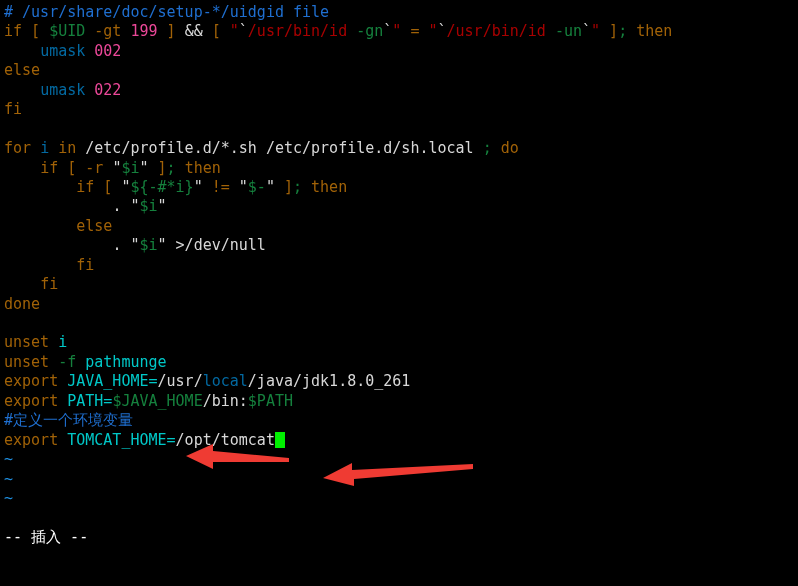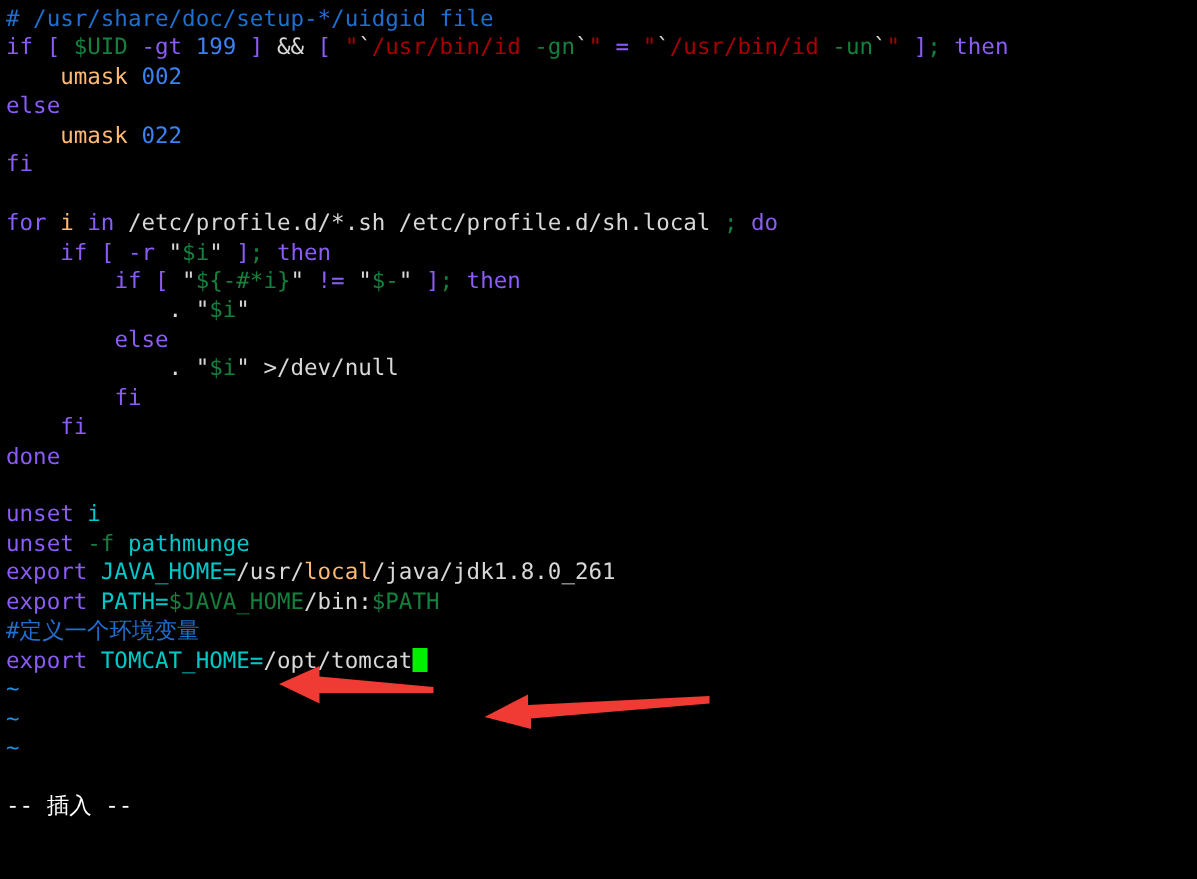--- a/index.html
+++ b/index.html
@@ -31,23 +31,23 @@
     white-space: pre;
     letter-spacing: 0px;
   }
   .row {
     height: 19.45px;
     white-space: pre;
     padding-left: 4px;
   }
   
   .c-comment   { color: #1f6fd0; }       
-  .c-kw        { color: #8b5cf6; }       
-  .c-ident     { color: #fdba74; }       
-  .c-num       { color: #3b82f6; }       
+  .c-kw        { color: #a16207; }       
+  .c-ident     { color: #0369a1; }       
+  .c-num       { color: #ec4899; }       
   .c-var       { color: #15803d; }       
   .c-str       { color: #a80000; }       
   .c-plain     { color: #d8d8d8; }       
   .c-cyan      { color: #00c8c8; }       
   .c-tilde     { color: #1f8fe0; }       
   .c-status    { color: #ffffff; }       
   .cursor {
     display: inline-block;
     width: 10.1px;
     height: 16px;

